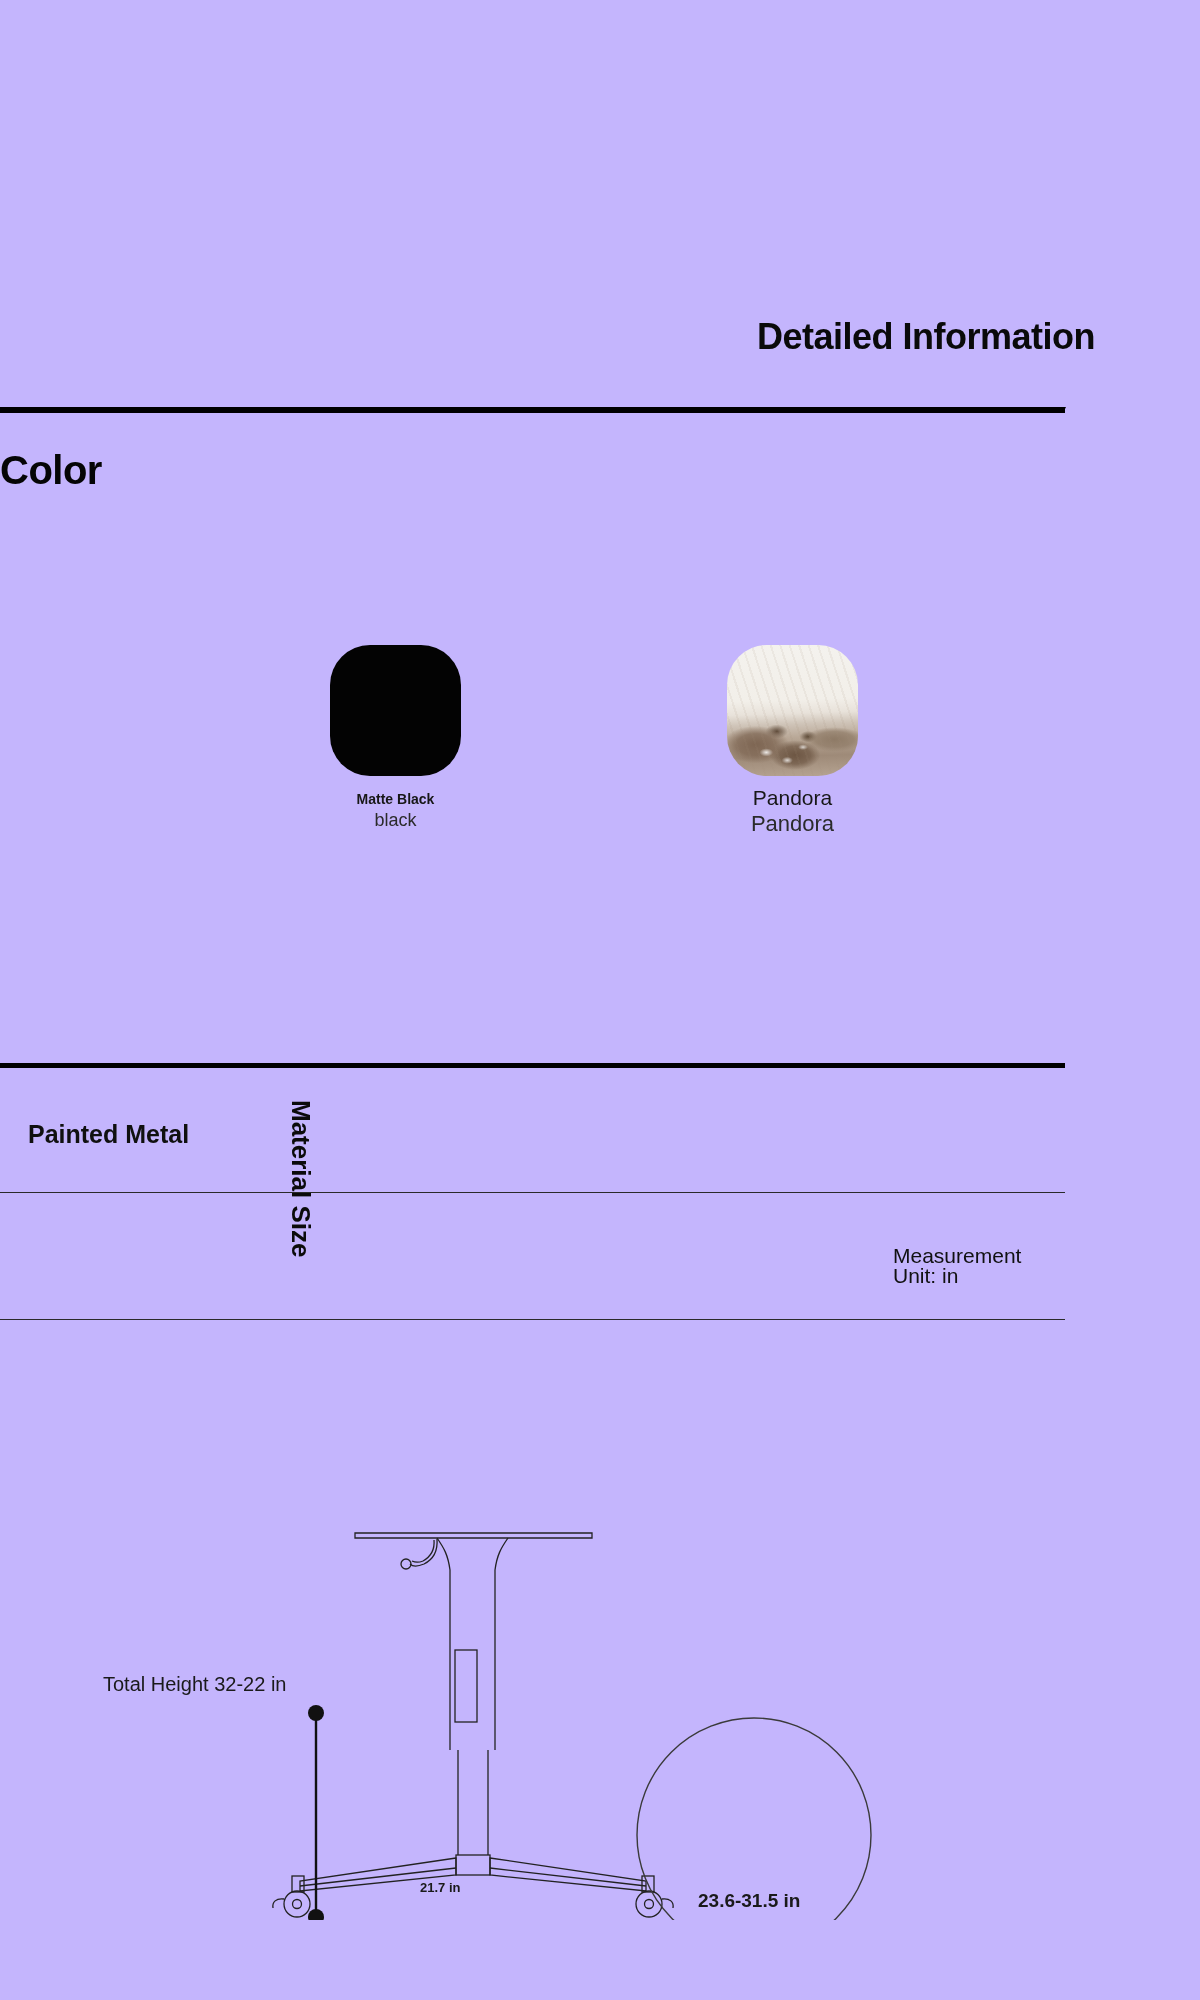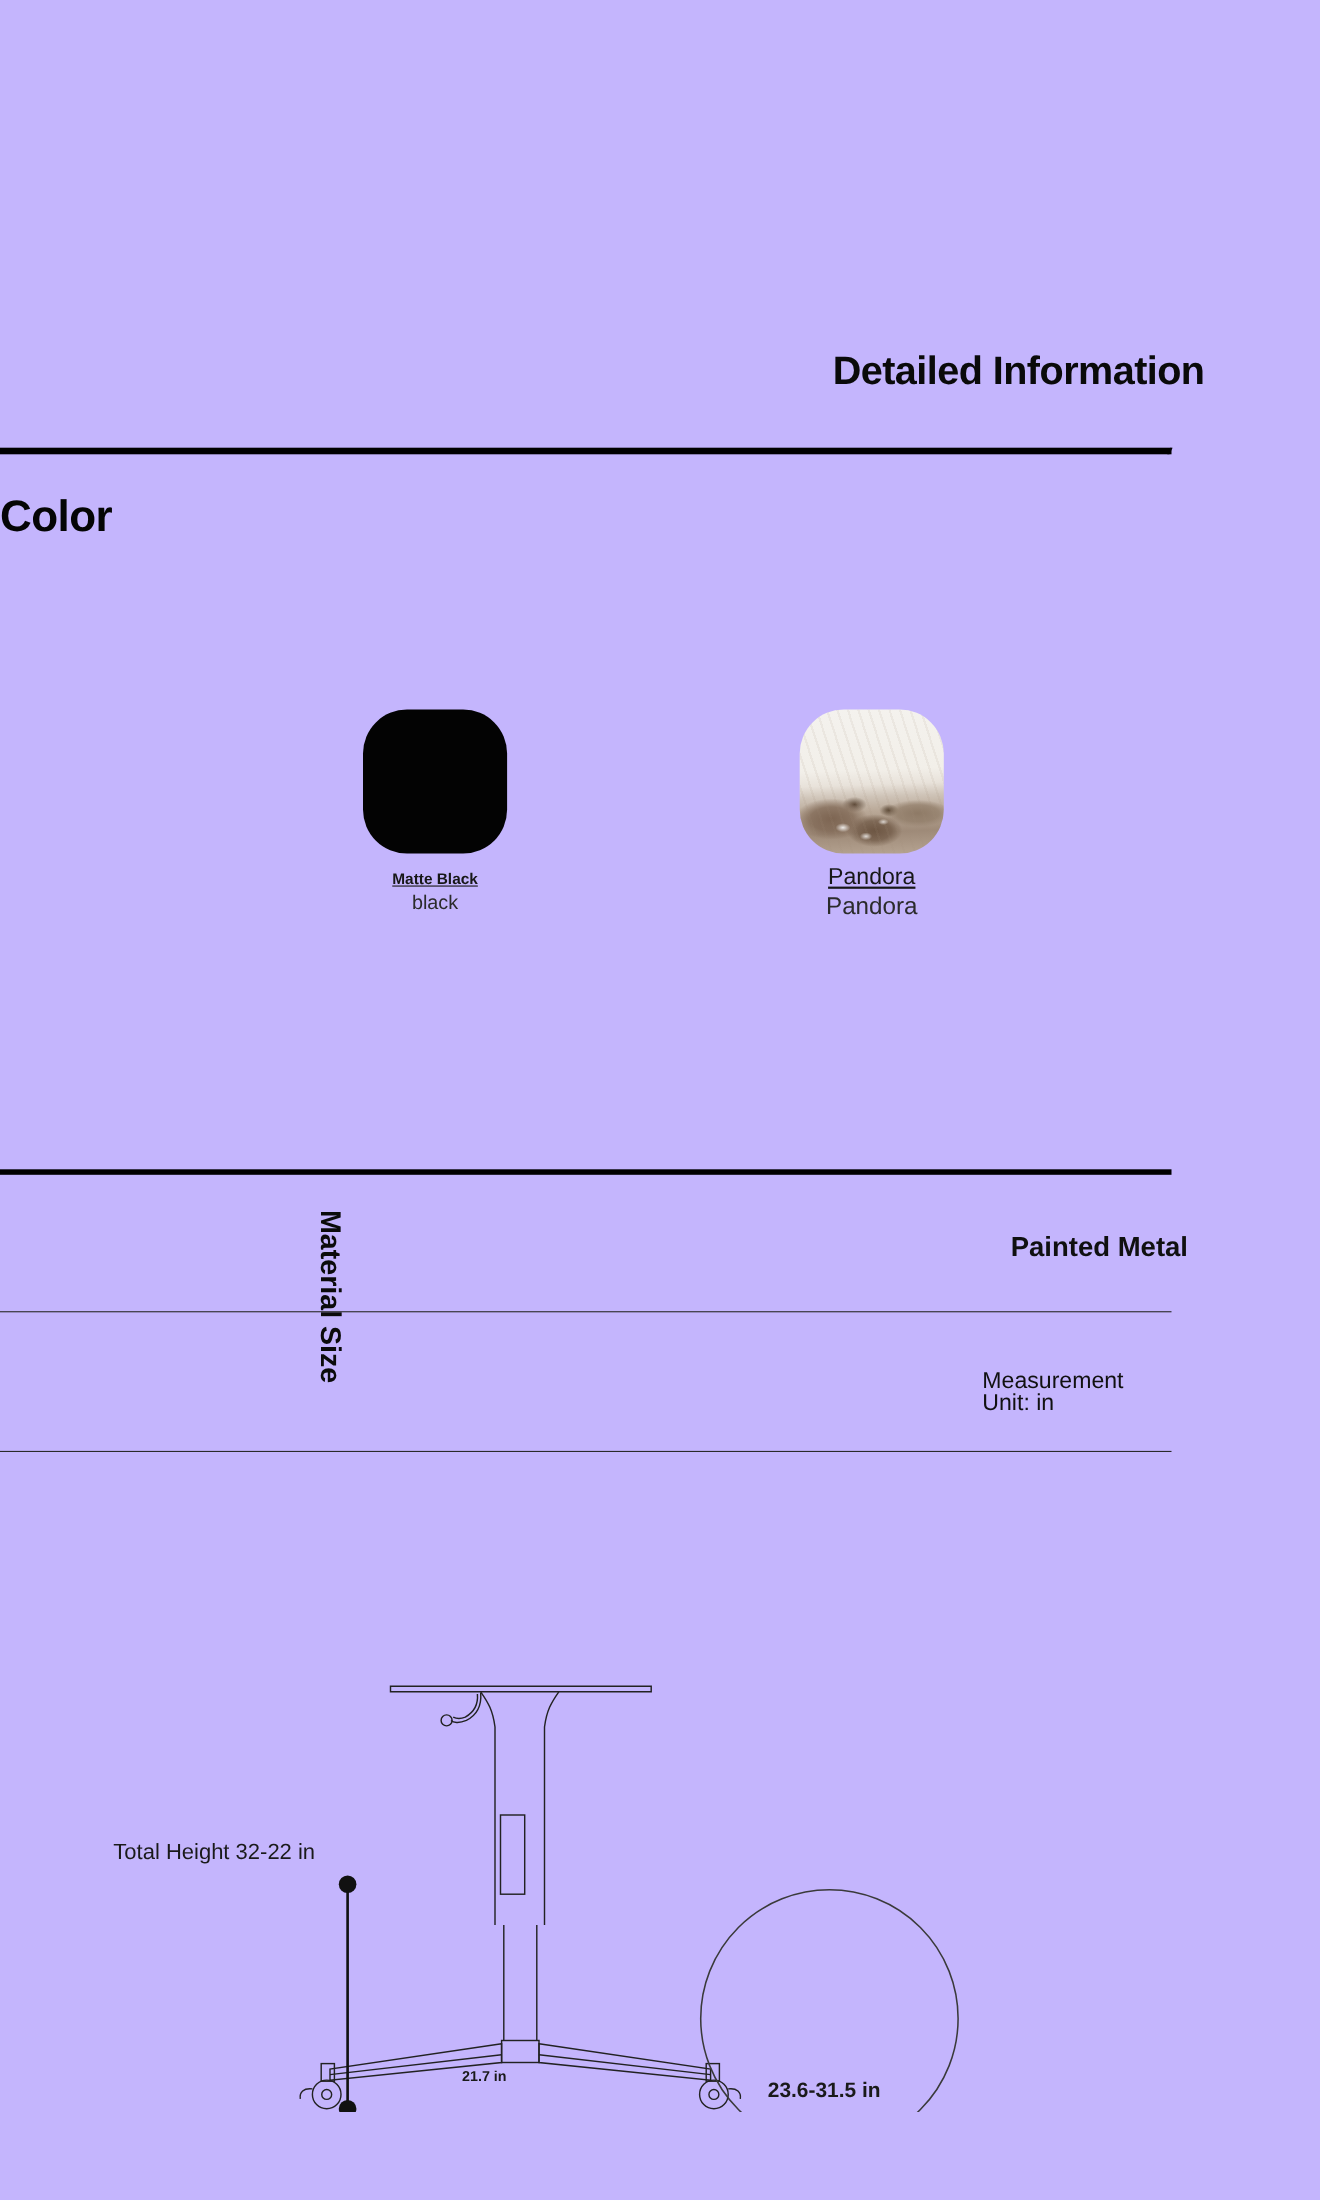--- a/index.html
+++ b/index.html
@@ -125,21 +125,20 @@
       radial-gradient(ellipse 7px 4px at 58% 78%, rgba(255,255,255,0.7), transparent 70%),
       repeating-linear-gradient(72deg, rgba(160,140,120,0.10) 0 2px, transparent 2px 9px);
   }
 
   .sw-name {
     margin-top: 16px;
     font-size: 14px;
     font-weight: bold;
     color: #171717;
     line-height: 1;
-    text-decoration: underline;
   }
   .sw-alt {
     position: relative;
     margin-top: 5px;
     font-size: 18px;
     color: #2b2b2b;
     line-height: 1;
     overflow: hidden;
     height: 20px;
   }
@@ -163,24 +162,25 @@
     font-weight: bold;
     color: #0b0b0b;
     writing-mode: vertical-rl;
     letter-spacing: 0px;
     white-space: nowrap;
   }
   .cell-material {
     position: absolute;
     left: 0; top: 1120px;
     width: 1080px;
-    text-align: right;
+    text-align: left;
     font-size: 25px;
     font-weight: bold;
     color: #101010;
+    padding-left: 28px;
   }
   .rule-thin1 {
     position: absolute;
     left: 0; top: 1192px;
     width: 1065px;
     height: 1px;
     background: #2a2a2a;
   }
   .cell-measure {
     position: absolute;

